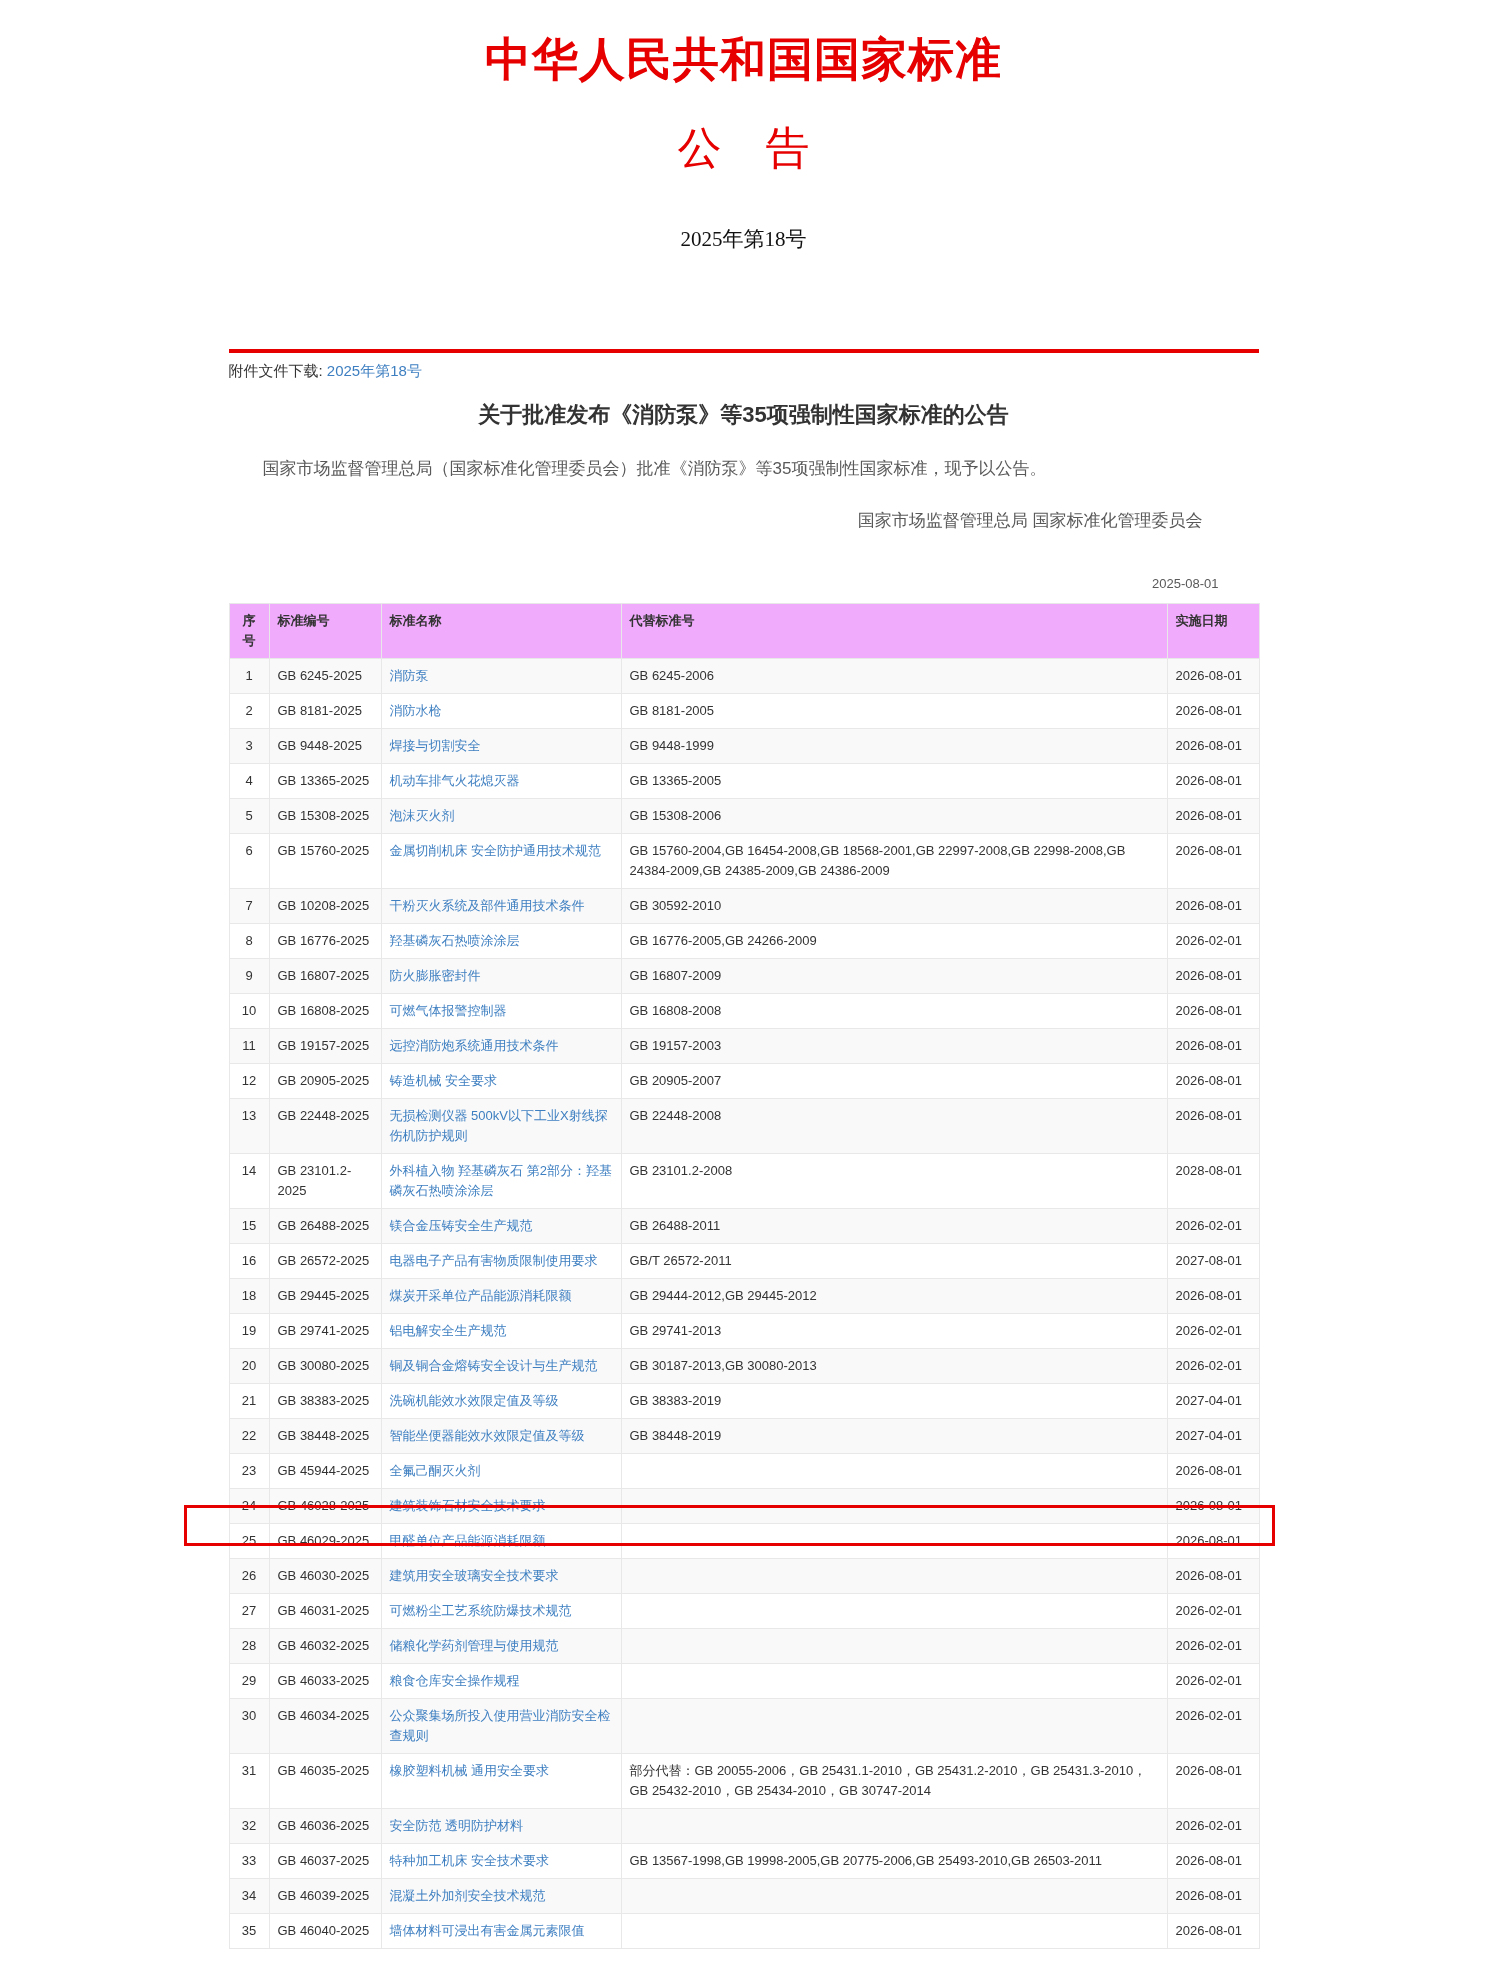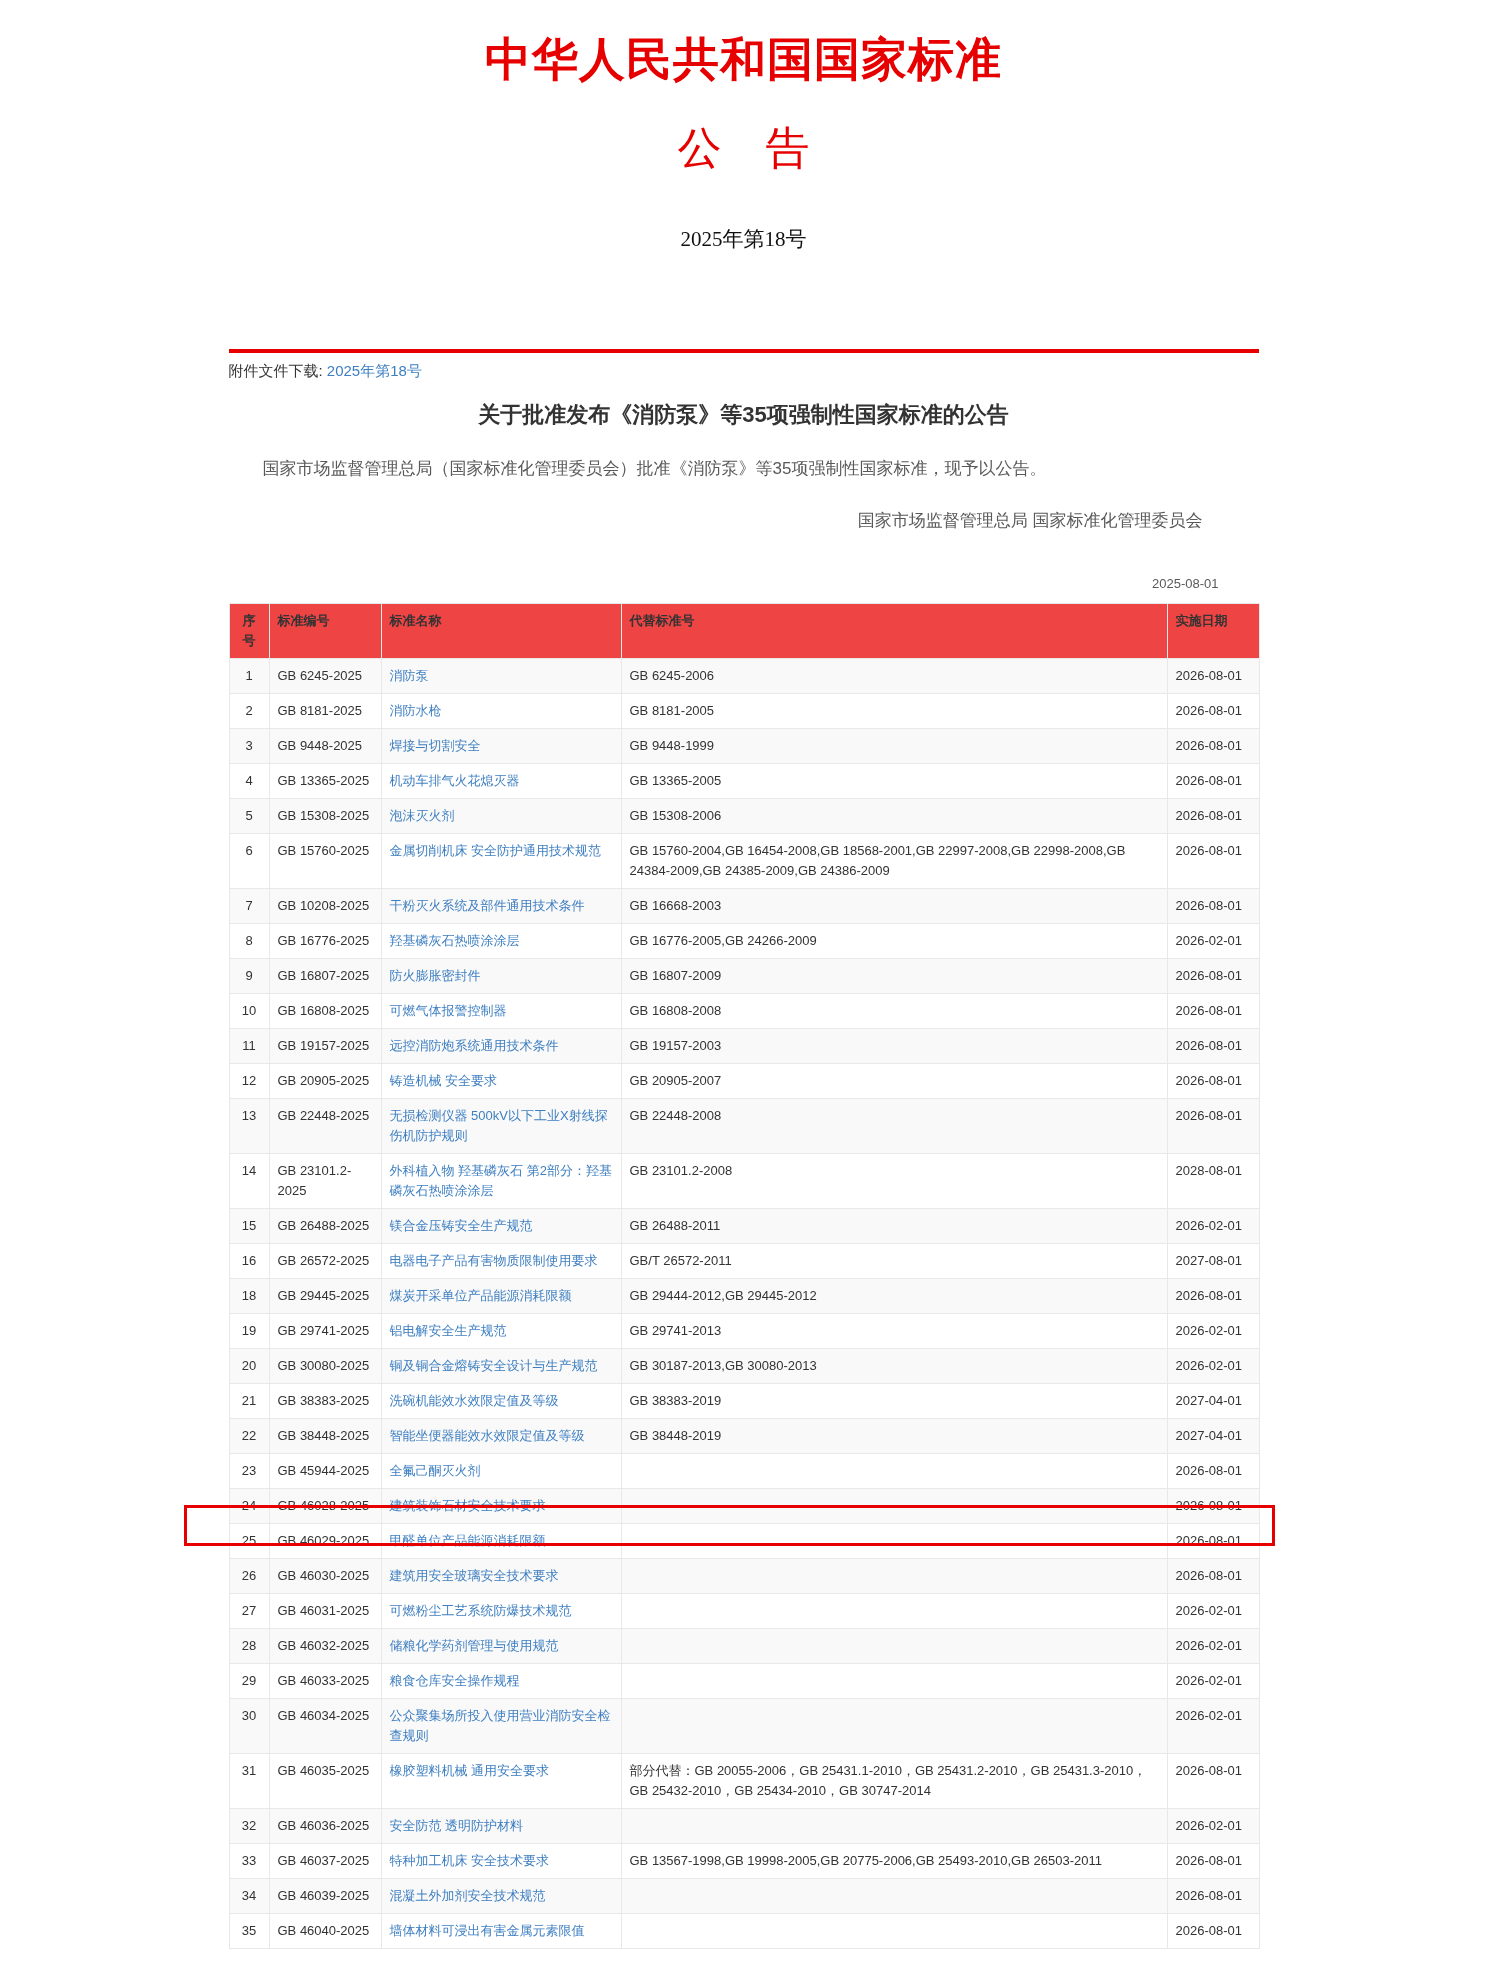--- a/index.html
+++ b/index.html
@@ -86,21 +86,21 @@
   col.c-date{width:92px;}
   th,td{
     border:1px solid var(--border);
     padding:7px 8px;
     text-align:left;
     vertical-align:top;
     line-height:20px;
     color:var(--text);
     word-wrap:break-word;
   }
-  th{font-weight:bold;background:#ef4444;}
+  th{font-weight:bold;background:#f0abfc;}
   tbody tr:nth-child(odd){background:var(--stripe);}
   td.seq,th.seq{text-align:center;}
   td.date{white-space:nowrap;}
   a.std-link{color:var(--blue);text-decoration:none;cursor:pointer;}
   .highlight-box{
     position:absolute;
     border:3px solid var(--red);
     pointer-events:none;
     display:none;
   }
@@ -184,21 +184,21 @@
             <td class="seq">6</td>
             <td>GB 15760-2025</td>
             <td><a class="std-link">金属切削机床 安全防护通用技术规范</a></td>
             <td>GB 15760-2004,GB 16454-2008,GB 18568-2001,GB 22997-2008,GB 22998-2008,GB 24384-2009,GB 24385-2009,GB 24386-2009</td>
             <td class="date">2026-08-01</td>
           </tr>
           <tr>
             <td class="seq">7</td>
             <td>GB 10208-2025</td>
             <td><a class="std-link">干粉灭火系统及部件通用技术条件</a></td>
-            <td>GB 16668-2003</td>
+            <td>GB 30592-2010</td>
             <td class="date">2026-08-01</td>
           </tr>
           <tr>
             <td class="seq">8</td>
             <td>GB 16776-2025</td>
             <td><a class="std-link">羟基磷灰石热喷涂涂层</a></td>
             <td>GB 16776-2005,GB 24266-2009</td>
             <td class="date">2026-02-01</td>
           </tr>
           <tr>

